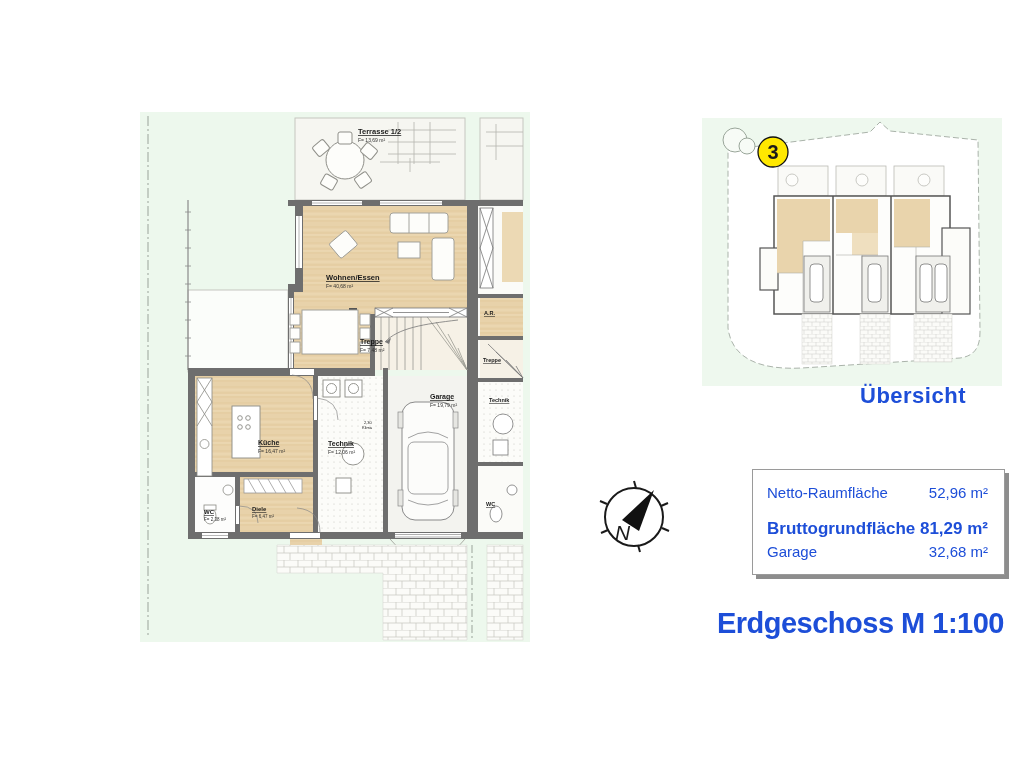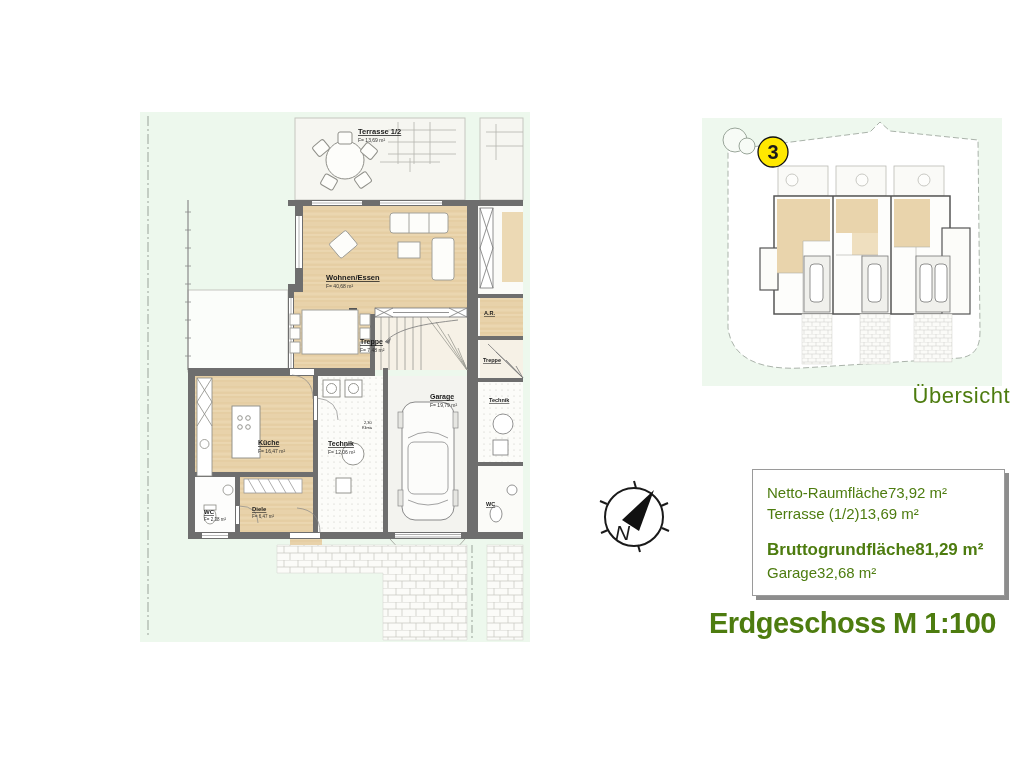--- a/index.html
+++ b/index.html
@@ -1,32 +1,32 @@
 <!DOCTYPE html>
 <html><head>
 <meta charset="utf-8">
 <style>
   html,body{margin:0;padding:0;background:#ffffff;}
   #canvas{position:relative;width:1024px;height:768px;background:#ffffff;overflow:hidden;
-          font-family:"Liberation Sans",sans-serif;color:#4d7c0f;}
+          font-family:"Liberation Sans",sans-serif;color:#1d4ed8;}
   svg{display:block;}
   svg text{font-family:"Liberation Sans",sans-serif;fill:#1a1a1a;}
   .room-name{font-weight:bold;text-decoration:underline;}
   .room-area{fill:#333;}
   .plan-svg{position:absolute;left:140px;top:112px;}
   .overview-svg{position:absolute;left:702px;top:118px;}
   .compass-svg{position:absolute;left:588px;top:473px;}
-  .uebersicht{position:absolute;left:860px;top:383px;width:150px;text-align:right;
-              font-size:22px;font-weight:normal;letter-spacing:.5px;}
+  .uebersicht{position:absolute;left:860px;top:383px;width:150px;text-align:left;
+              font-size:22px;font-weight:bold;letter-spacing:.5px;}
   .summary{position:absolute;left:752px;top:469px;width:253px;background:#ffffff;
            border:1px solid #9a9a9a;box-shadow:4px 4px 0 #8d8d8d;padding:12px 16px 12px 14px;box-sizing:border-box;}
-  .summary .row{display:flex;font-size:15px;line-height:21px;}
+  .summary .row{display:flex;justify-content:space-between;font-size:15px;line-height:21px;}
   .summary .spacer{height:14px;}
   .summary .row.total{font-size:17px;font-weight:bold;line-height:24px;}
-  .sheet-title{position:absolute;right:28px;top:607px;font-size:29px;font-weight:bold;
+  .sheet-title{position:absolute;right:20px;top:607px;font-size:29px;font-weight:bold;
                white-space:nowrap;letter-spacing:-0.5px;}
 </style>
 </head>
 <body>
 
 <div id="canvas">
 
   <svg class="plan-svg" width="390" height="530" viewBox="0 0 390 530">
     <defs>
       <pattern id="wood" width="16" height="16" patternUnits="userSpaceOnUse">
@@ -333,25 +333,21 @@
       <line x1="13" y1="60" x2="20" y2="57"></line>
       <line x1="12" y1="28" x2="19" y2="31"></line>
     </g>
     <polygon points="66,17 34,47 51,58" fill="#111"></polygon>
     <text x="27" y="67" font-size="21" font-style="italic" font-family="DejaVu Serif, serif">N</text>
   </svg>
 
   <div class="summary">
     <div class="row">
       <span>Netto-Raumfläche</span>
-      <span>73,92 m²</span>
-    </div>
-    <div class="row">
-      <span>Terrasse (1/2)</span>
-      <span>13,69 m²</span>
+      <span>52,96 m²</span>
     </div>
     <div class="spacer"></div>
     <div class="row total">
       <span>Bruttogrundfläche</span>
       <span>81,29 m²</span>
     </div>
     <div class="row">
       <span>Garage</span>
       <span>32,68 m²</span>
     </div>

